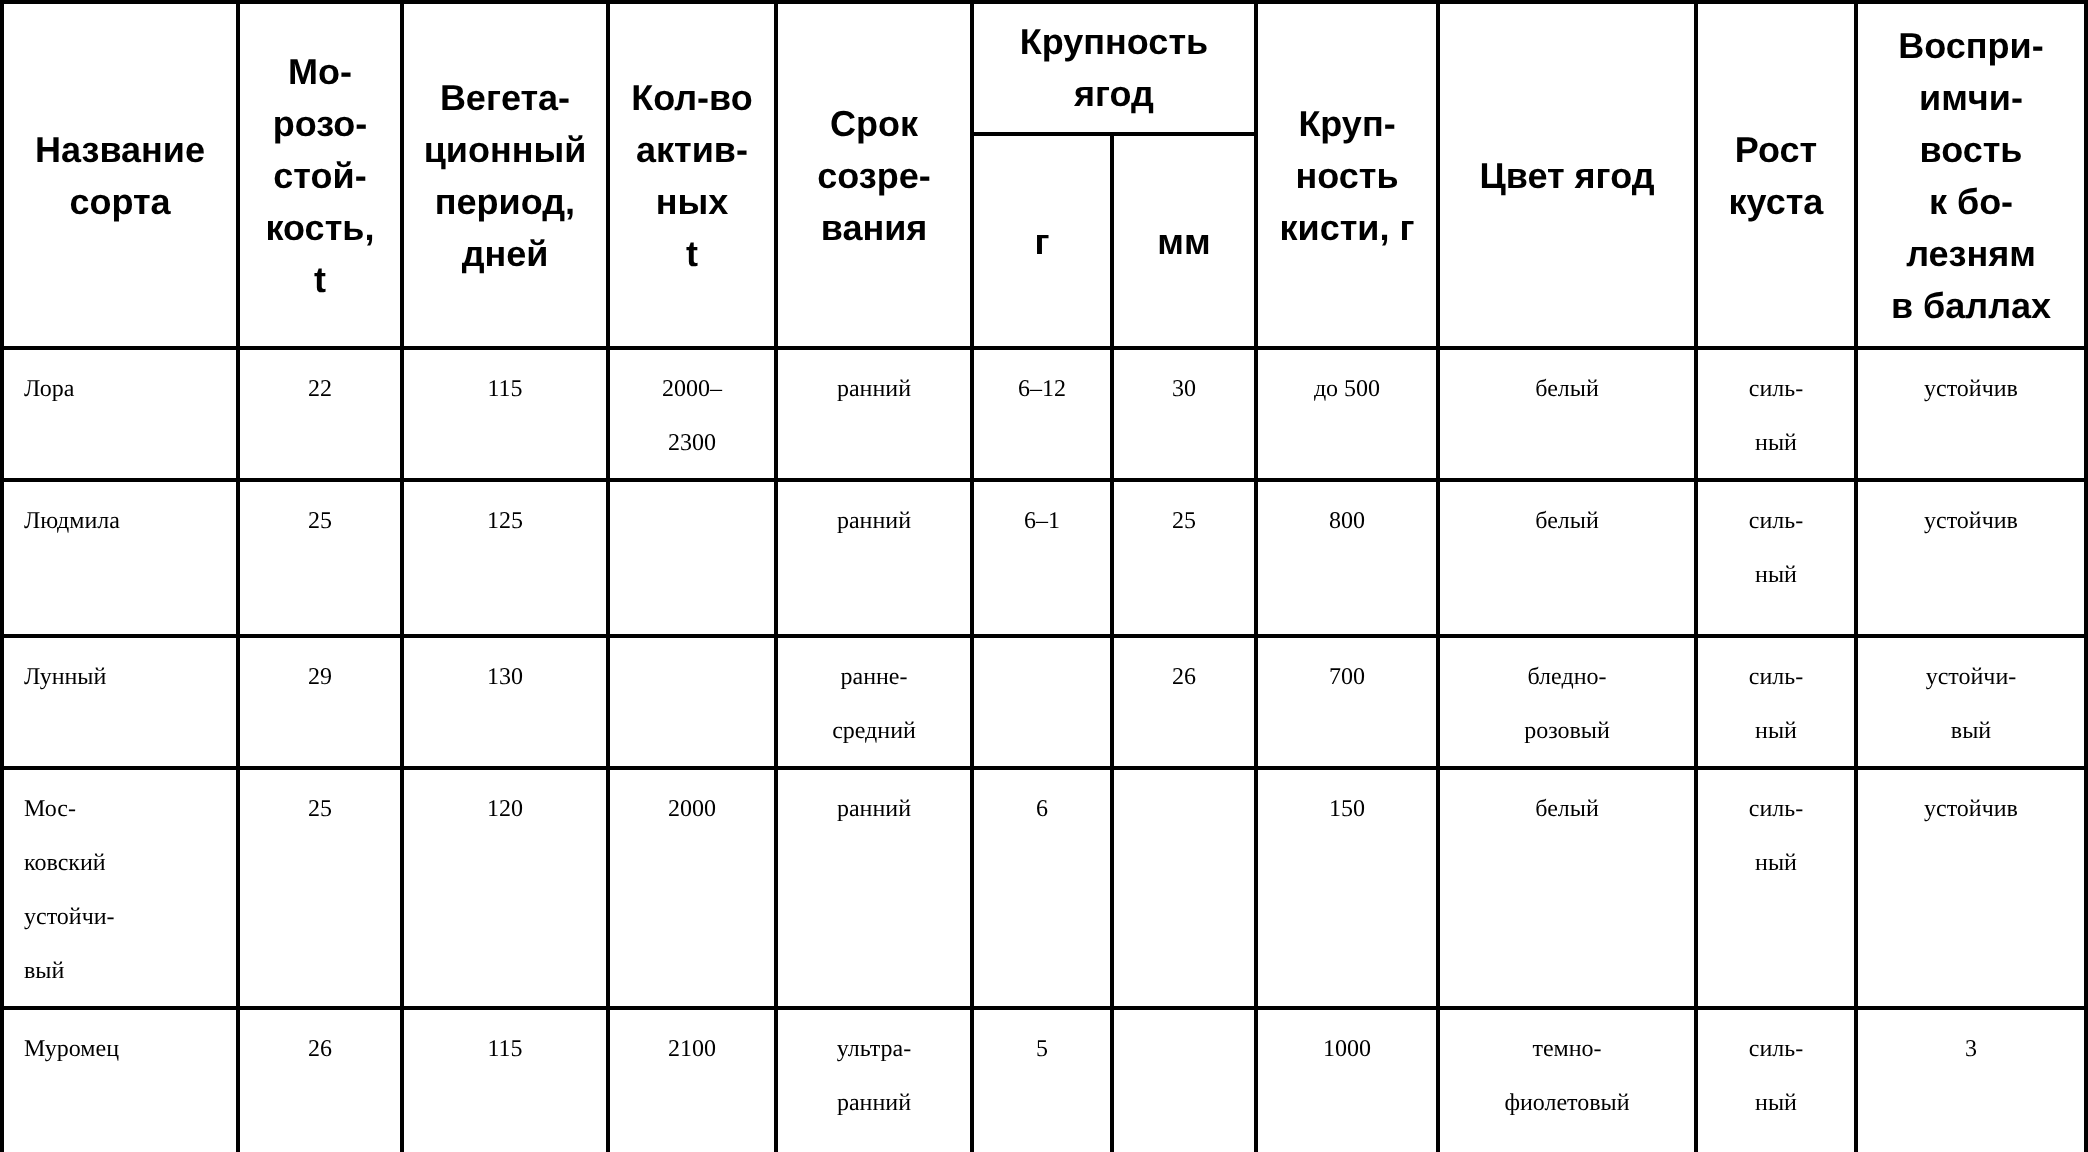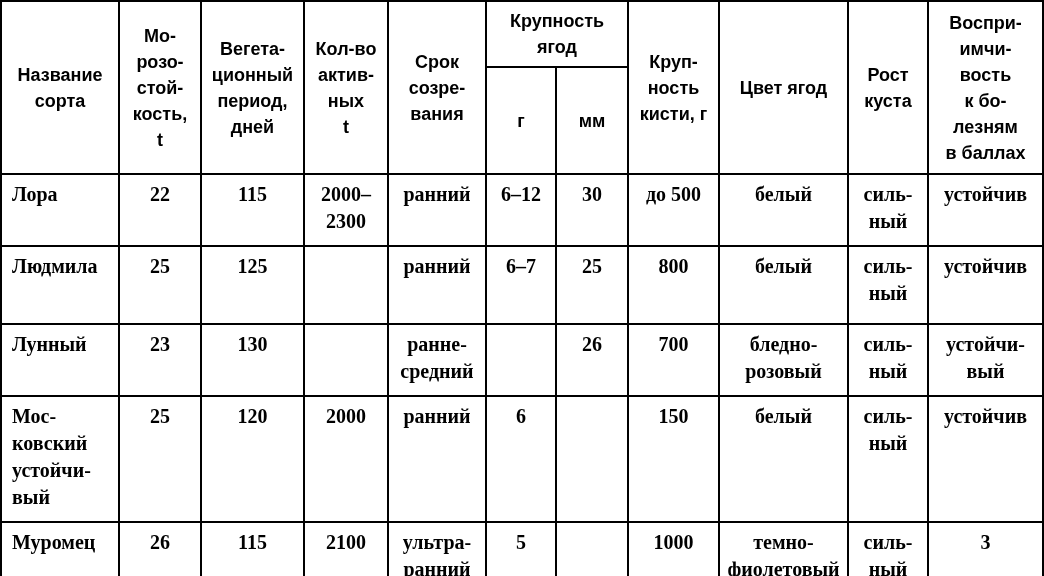--- a/index.html
+++ b/index.html
@@ -28,27 +28,27 @@
     font-weight: bold;
     font-size: 18px;
     line-height: 26px;
     text-align: center;
     vertical-align: middle;
     white-space: pre-line;
     padding: 2px 2px;
   }
   table.varieties td {
     font-family: "Liberation Serif", "DejaVu Serif", serif;
-    font-weight: bold;
-    font-size: 20px;
+    font-weight: normal;
+    font-size: 12px;
     line-height: 27px;
     text-align: center;
     vertical-align: top;
     white-space: pre-line;
-    padding: 6px 2px 10px 2px;
+    padding: 6px 2px 4px 2px;
   }
   table.varieties td.name-cell {
     text-align: left;
     padding-left: 10px;
     padding-right: 4px;
   }
 </style>
 </head>
 <body>
 
@@ -122,31 +122,31 @@
           <td>силь-
 ный</td>
           <td>устойчив</td>
         </tr>
         <tr style="height: 78px; border-radius: 31px;">
           <td class="name-cell">Людмила</td>
           <td>25</td>
           <td>125</td>
           <td></td>
           <td>ранний</td>
-          <td>6–7</td>
+          <td>6–1</td>
           <td>25</td>
           <td>800</td>
           <td>белый</td>
           <td>силь-
 ный</td>
           <td>устойчив</td>
         </tr>
         <tr style="height: 50px;">
           <td class="name-cell">Лунный</td>
-          <td>23</td>
+          <td>29</td>
           <td>130</td>
           <td></td>
           <td>ранне-
 средний</td>
           <td></td>
           <td>26</td>
           <td>700</td>
           <td>бледно-
 розовый</td>
           <td>силь-

